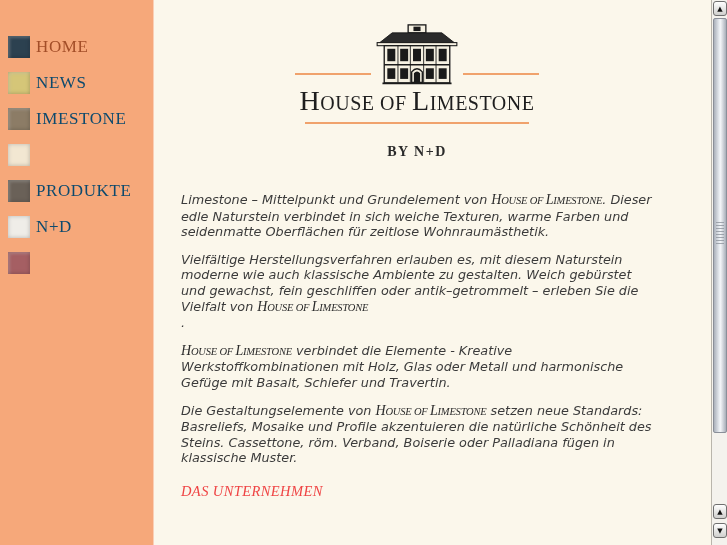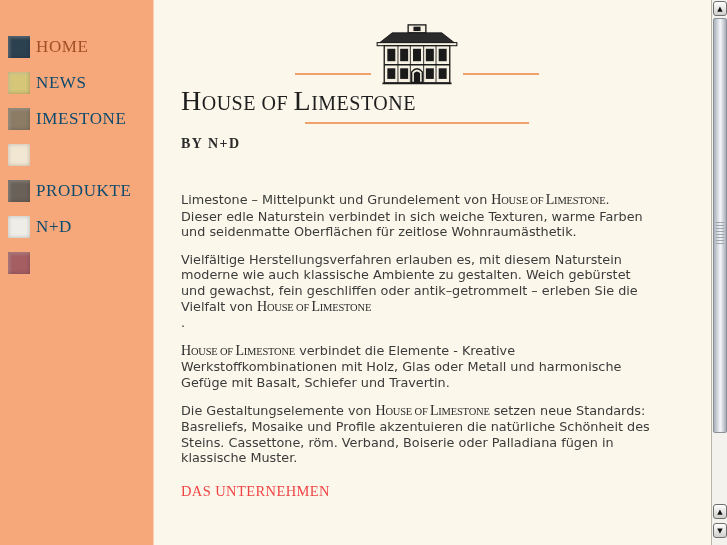--- a/index.html
+++ b/index.html
@@ -29,39 +29,39 @@
   .mlabel {
     font-family:"Liberation Serif", serif;
     font-size:17px; letter-spacing:0.6px; color:#0c4a6e;
     white-space:nowrap;
   }
   .mlabel.active { color:#a34e28;font-family:Liberation Serif, serif; }
 
   
   .main { position:absolute; left:181px; top:0; width:472px; }
 
-  .logo { padding-top:24px; text-align:left; }
+  .logo { padding-top:24px; text-align:center; }
   .logo-top { display:flex; align-items:flex-end; justify-content:center; width:244px; margin:0 auto; }
   .logo-line { flex:1; height:2px; background:#f0a26c; margin-bottom:11px; }
   .building { width:92px; height:62px; flex:0 0 92px; }
 
   .wordmark {
     margin-top:1px; color:#1e1e1e;
     font-family:"Liberation Serif", serif;
     letter-spacing:0.5px; line-height:1; white-space:nowrap;
   }
   .t-big  { font-size:28px; }
   .t-small{ font-size:20px; }
   .title-rule { width:224px; height:2px; background:#f0a26c; margin:7px auto 0; }
   .byline {
-    margin-top:12px; font-family:"Liberation Serif", serif;
+    margin-top:20px; font-family:"Liberation Serif", serif;
     font-size:14px; letter-spacing:1.5px; color:#2a2a2a; font-weight:bold;
   }
 
-  .blocks { margin-top:40px; text-align:left; }
+  .blocks { margin-top:32px; text-align:left;font-style:italic; }
   .blocks p {
     margin:0 0 12px;
     font-size:12.8px; line-height:15.6px; color:#3b3b3b;
   }
   .section-heading {
     font-family:"Liberation Serif", serif; font-weight:normal;
     font-size:14.5px; letter-spacing:0.4px; color:#ef4444;
     margin:17px 0 11px;
   }
 

